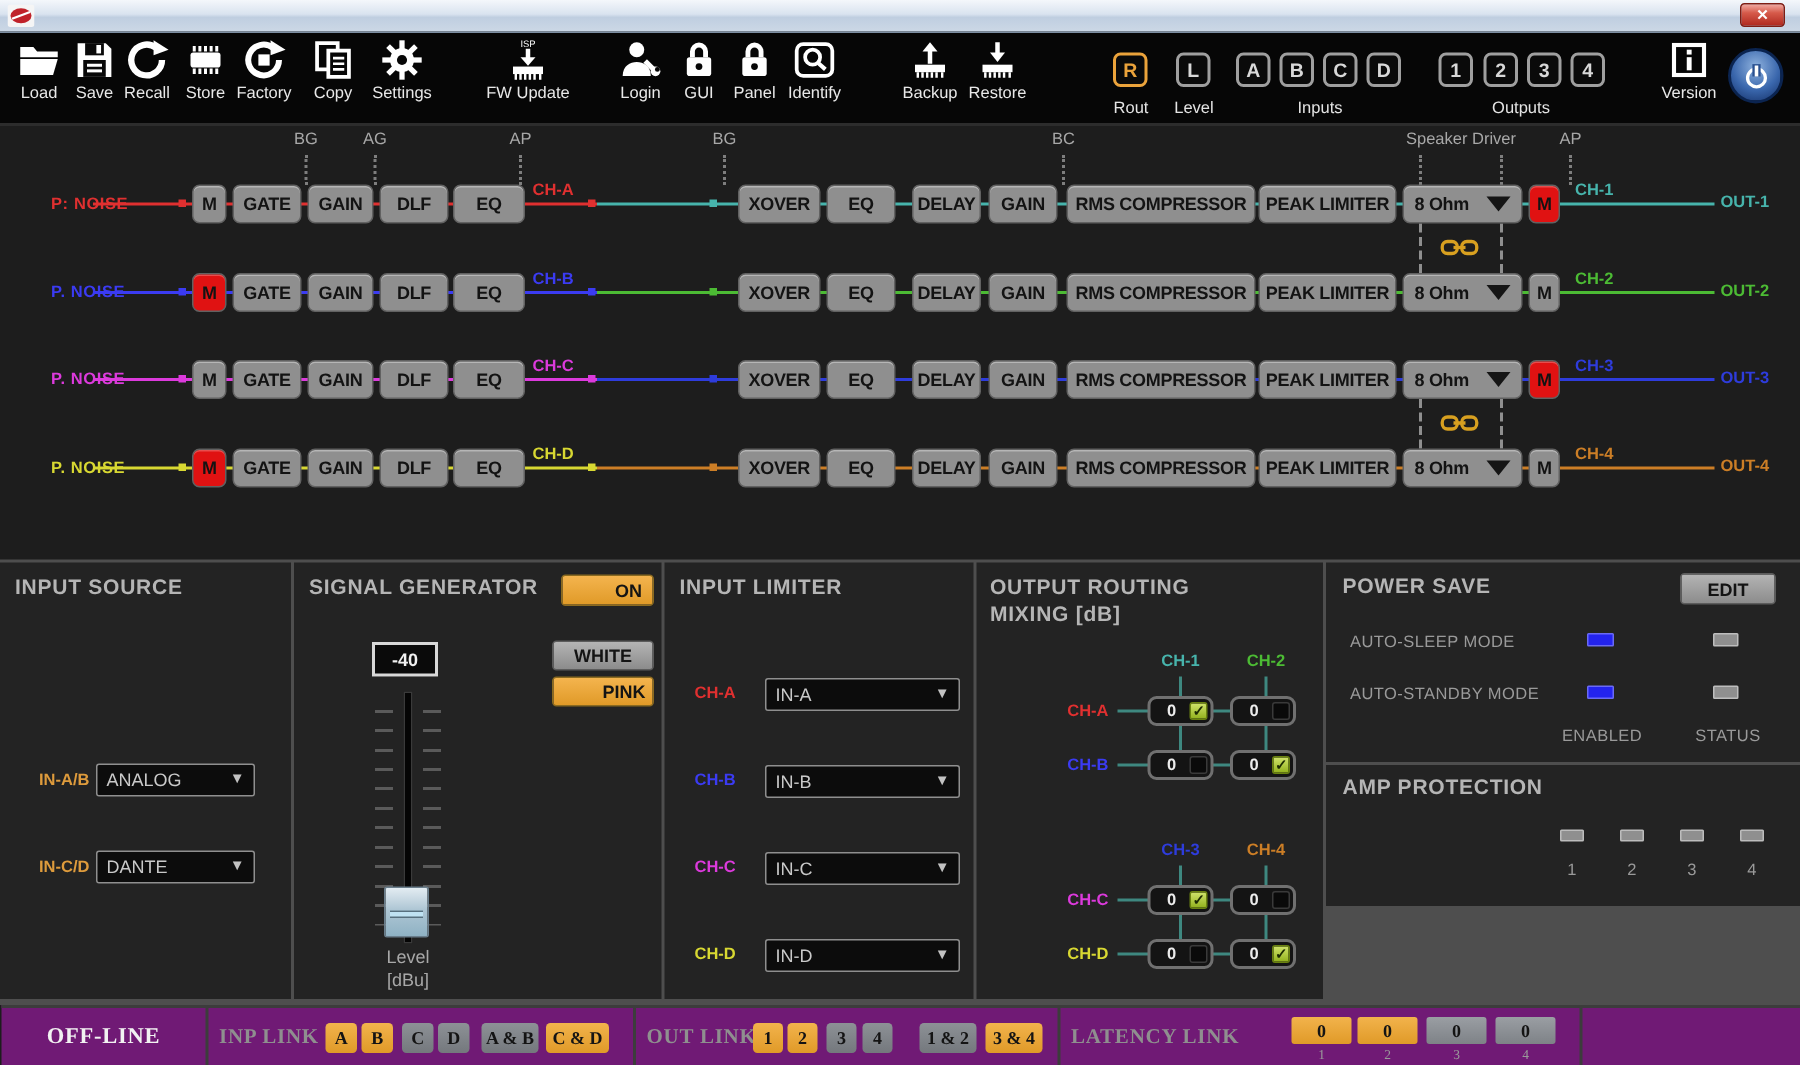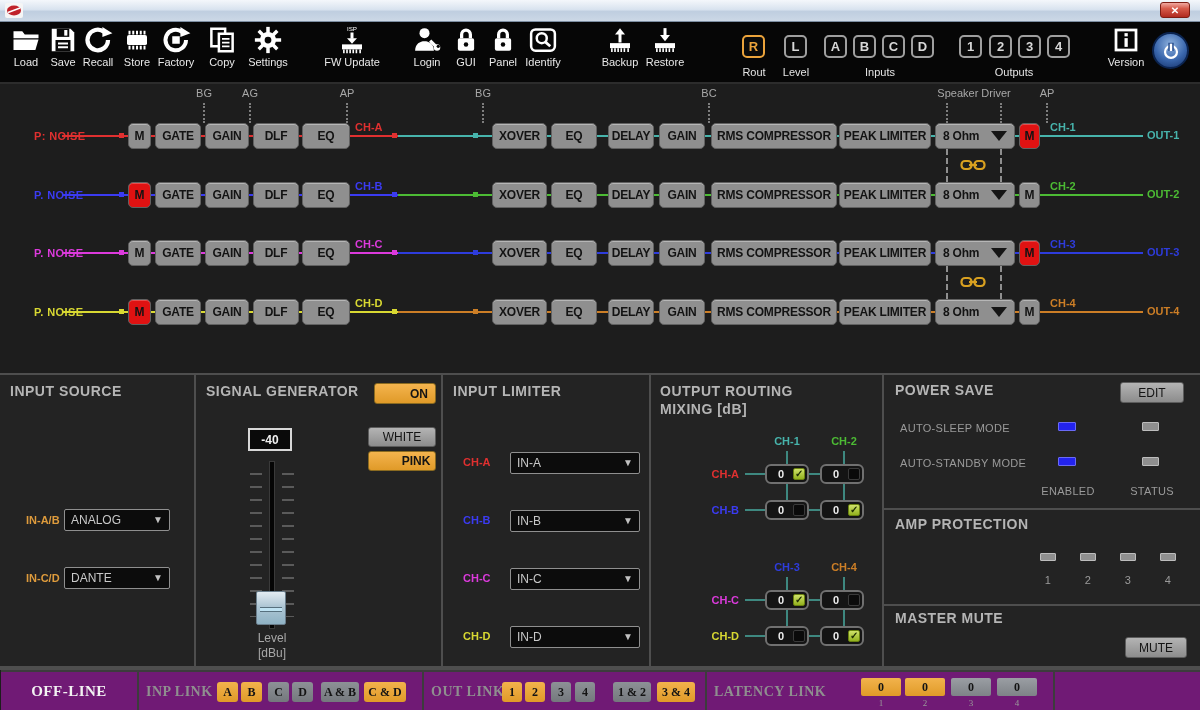--- a/index.html
+++ b/index.html
@@ -58,21 +58,21 @@
   .ptitle{position:absolute;font-size:14px;font-weight:bold;color:#b5b5b5;letter-spacing:.5px;white-space:nowrap;}
   .dd{position:absolute;height:22px;background:#0c0c0c;border:1px solid #8f8f8f;border-radius:2px;color:#c9c9c9;
     font-size:12px;display:flex;align-items:center;justify-content:space-between;padding:0 6px;}
   .ddt{font-size:10px;color:#c2c2c2;line-height:10px;}
   .flabel{position:absolute;font-size:11px;font-weight:bold;}
   .c-or{color:#de9b3c}.c-a{color:#e03030}.c-b{color:#3b3bf2}.c-c{color:#dc3adc}.c-d{color:#d8d832}
   .c-1{color:#47b4ac}.c-2{color:#4cbb34}.c-3{color:#2e3cdc}.c-4{color:#cc7e26}
   .btn-or{position:absolute;background:linear-gradient(#f4b44e,#e09a28);border:1px solid #8a6a20;border-radius:3px;
     color:#141414;font-weight:bold;font-size:12px;display:flex;align-items:center;justify-content:center;padding-left:28px;}
   .btn-gr{position:absolute;background:linear-gradient(#b4b4b4,#8c8c8c);border:1px solid #5c5c5c;border-radius:3px;
-    color:#141414;font-weight:normal;font-size:12px;display:flex;align-items:center;justify-content:center;}
+    color:#141414;font-weight:bold;font-size:12px;display:flex;align-items:center;justify-content:center;}
   .valbox{position:absolute;background:#0a0a0a;border:2px solid #d8d8d8;color:#f0f0f0;font-size:12px;font-weight:bold;
     display:flex;align-items:center;justify-content:center;}
   .sl-track{position:absolute;width:6px;background:#050505;border:1px solid #3a3a3a;}
   .sl-ticks{position:absolute;width:12px;background:repeating-linear-gradient(to bottom,#5a5a5a 0 2px,transparent 2px 13px);}
   .sl-handle{position:absolute;width:30px;height:34px;border:1px solid #6a7e8c;border-radius:2px;
     background:linear-gradient(#e3ecf2,#aec6d4 45%,#8fb2c4);}
   .sl-handle::after{content:"";position:absolute;left:3px;right:3px;top:15px;height:3px;background:#bfe2f2;border-top:1px solid #57707e;border-bottom:1px solid #57707e;}
   .slbl{position:absolute;font-size:12px;color:#a8a8a8;text-align:center;}
   .mxline{position:absolute;background:#3e8880;}
   .mxhdr{position:absolute;font-size:11px;font-weight:bold;transform:translateX(-50%);white-space:nowrap;}
@@ -577,24 +577,20 @@
       <div class="led gray" style="left:156px;top:43px;width:16px;height:8px"></div>
       <div class="led gray" style="left:196px;top:43px;width:16px;height:8px"></div>
       <div class="led gray" style="left:236px;top:43px;width:16px;height:8px"></div>
       <div class="led gray" style="left:276px;top:43px;width:16px;height:8px"></div>
       <div class="pslbl" style="left:149px;top:64px;width:30px;text-align:center">1</div>
       <div class="pslbl" style="left:189px;top:64px;width:30px;text-align:center">2</div>
       <div class="pslbl" style="left:229px;top:64px;width:30px;text-align:center">3</div>
       <div class="pslbl" style="left:269px;top:64px;width:30px;text-align:center">4</div>
     </div>
 
-    <div class="panel" style="left:884px;top:233px;width:316px;height:60px">
-      <div class="ptitle" style="left:11px;top:4px">MASTER MUTE</div>
-      <div class="btn-gr" style="left:241px;top:31px;width:62px;height:21px">MUTE</div>
-    </div>
   </div>
 
   <div class="statusbar">
     <div class="offline">OFF-LINE</div>
     <div class="sep" style="left:136px"></div>
 
     <div class="sblbl" style="left:145px">INP LINK</div>
     <div class="lb on" style="left:216px;width:21px">A</div>
     <div class="lb on" style="left:240px;width:21px">B</div>
     <div class="lb off" style="left:267px;width:21px">C</div>

